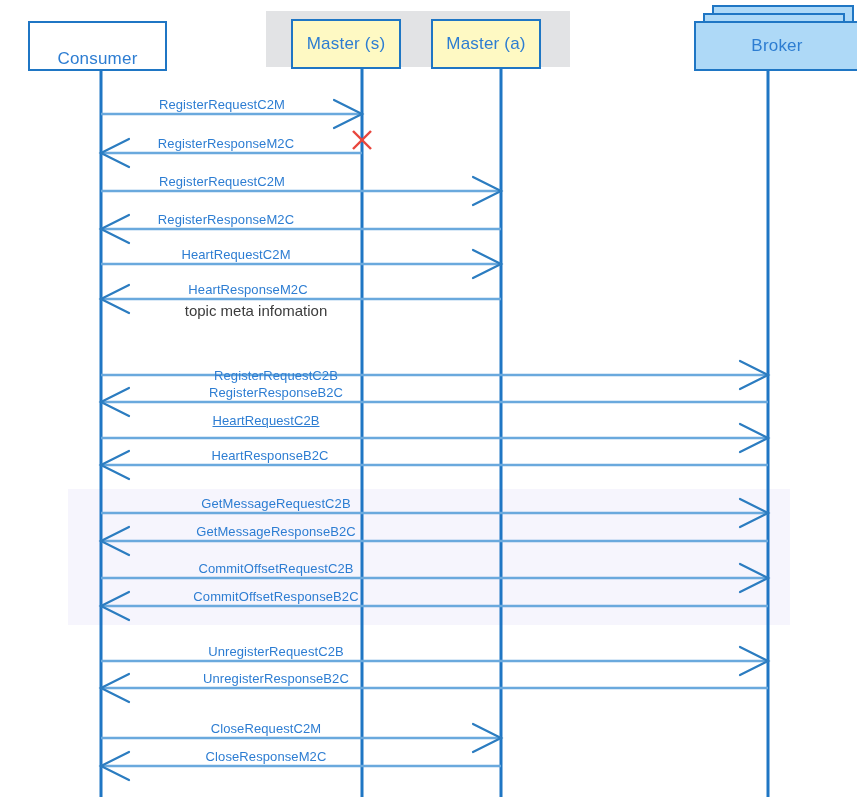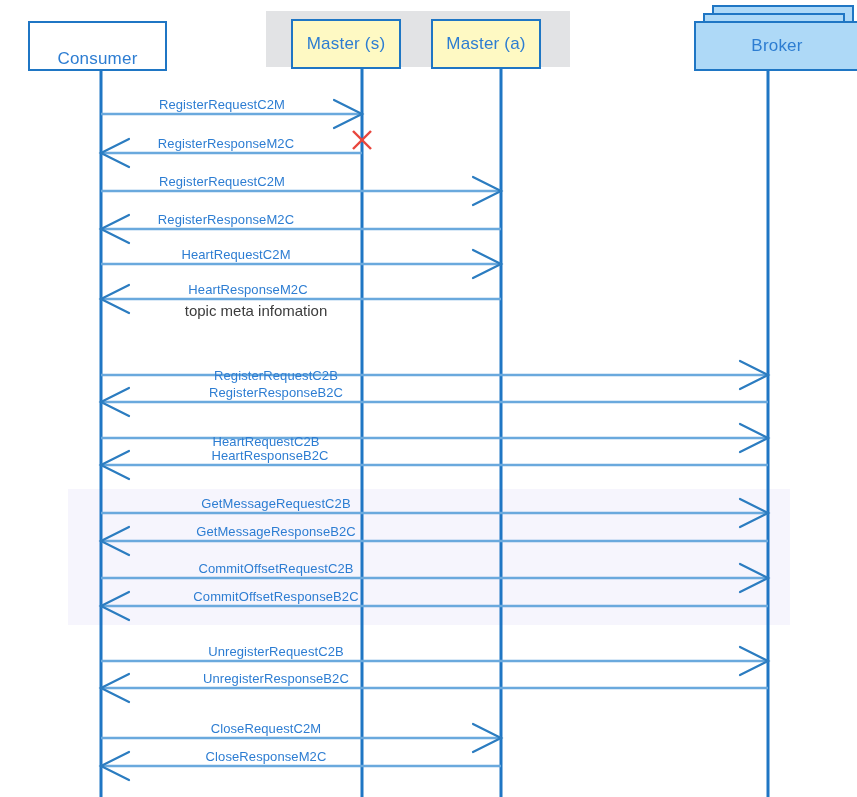--- a/index.html
+++ b/index.html
@@ -187,21 +187,21 @@
 
   <div id="labels-layer">
       <div class="msg-label" style="left: 222px; top: 97px;">RegisterRequestC2M</div>
       <div class="msg-label" style="left: 226px; top: 136px;">RegisterResponseM2C</div>
       <div class="msg-label" style="left: 222px; top: 174px;">RegisterRequestC2M</div>
       <div class="msg-label" style="left: 226px; top: 212px;">RegisterResponseM2C</div>
       <div class="msg-label" style="left: 236px; top: 247px;">HeartRequestC2M</div>
       <div class="msg-label" style="left: 236px; top: 282px; padding-left: 24px;">HeartResponseM2C</div>
       <div class="msg-label" style="left: 276px; top: 368px;">RegisterRequestC2B</div>
       <div class="msg-label" style="left: 276px; top: 385px;">RegisterResponseB2C</div>
-      <div class="msg-label" style="left: 266px; top: 434px;">HeartRequestC2B</div>
+      <div class="msg-label" style="left: 266px; top: 413px; text-decoration: underline;">HeartRequestC2B</div>
       <div class="msg-label" style="left: 270px; top: 448px;">HeartResponseB2C</div>
       <div class="msg-label" style="left: 276px; top: 496px;">GetMessageRequestC2B</div>
       <div class="msg-label" style="left: 276px; top: 524px;">GetMessageResponseB2C</div>
       <div class="msg-label" style="left: 276px; top: 561px;">CommitOffsetRequestC2B</div>
       <div class="msg-label" style="left: 276px; top: 589px;">CommitOffsetResponseB2C</div>
       <div class="msg-label" style="left: 276px; top: 644px;">UnregisterRequestC2B</div>
       <div class="msg-label" style="left: 276px; top: 671px; text-align: right;">UnregisterResponseB2C</div>
       <div class="msg-label" style="left: 266px; top: 721px;">CloseRequestC2M</div>
       <div class="msg-label" style="left: 266px; top: 749px;">CloseResponseM2C</div>
       <div class="note-label" style="left: 256px; top: 302px;">topic meta infomation</div>

